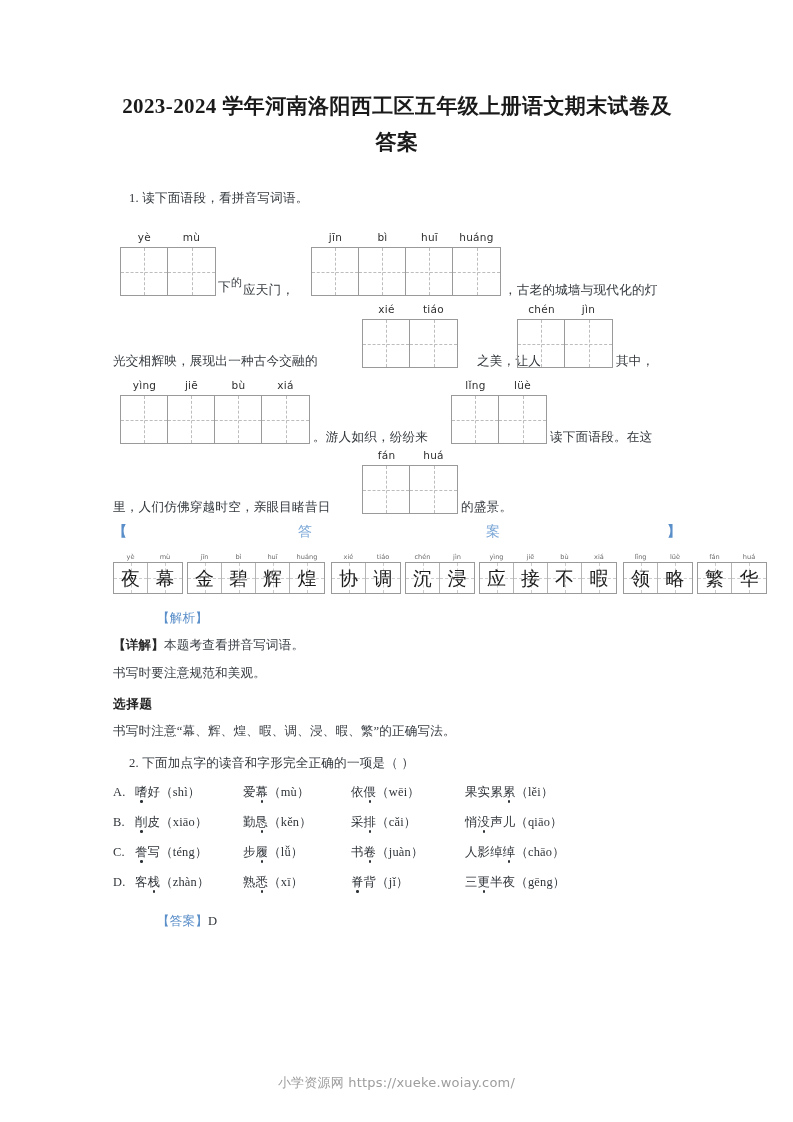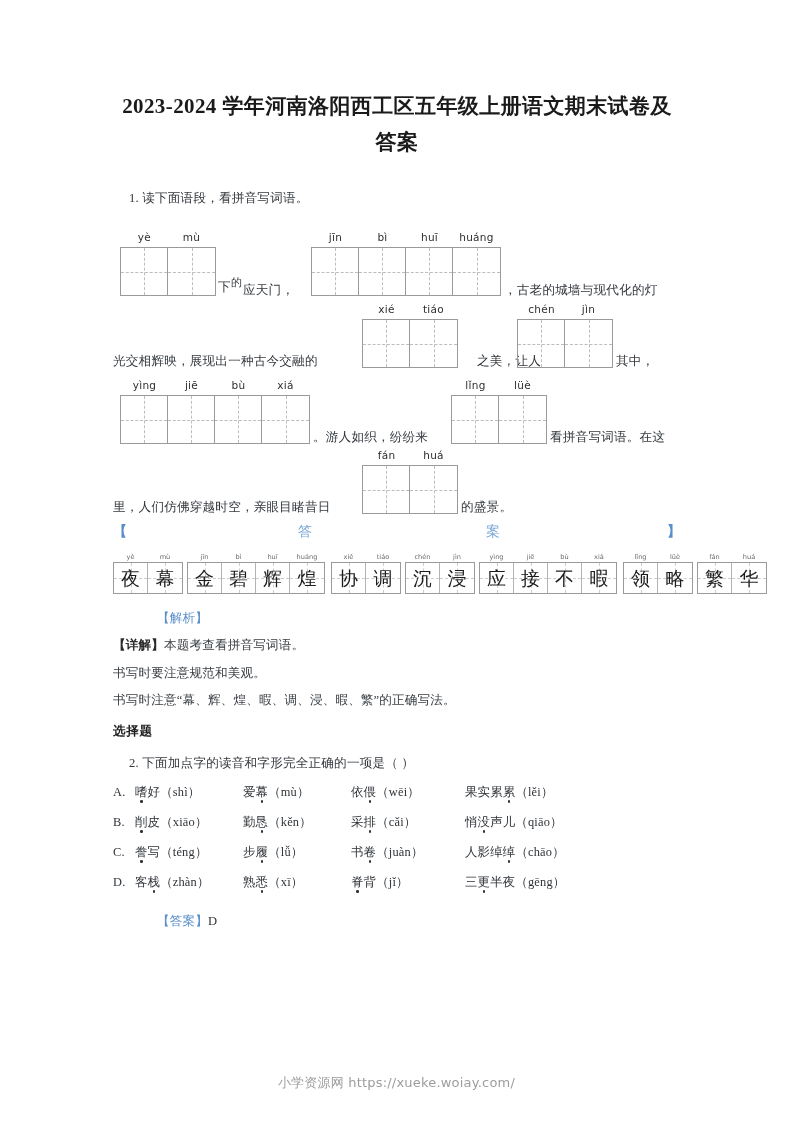--- a/index.html
+++ b/index.html
@@ -310,21 +310,21 @@
       <span class="inline-txt" style="left:200px; top:58px;">。游人如织，纷纷来</span>
 
       <div class="tzg" style="left:338px; top:24px;">
         <div class="cell">
           <div class="py">lǐng</div>
         </div>
         <div class="cell">
           <div class="py">lüè</div>
         </div>
       </div>
-      <span class="inline-txt" style="left:437px; top:58px;">看拼音写词语。在这</span>
+      <span class="inline-txt" style="left:437px; top:58px;">读下面语段。在这</span>
     </div>
 
     <div class="tzg-row" style="height:72px;">
       <span class="inline-txt" style="left:0px; top:50px;">里，人们仿佛穿越时空，亲眼目睹昔日</span>
 
       <div class="tzg" style="left:249px; top:16px;">
         <div class="cell">
           <div class="py">fán</div>
         </div>
         <div class="cell">
@@ -440,23 +440,23 @@
 
     <p class="para" style="margin-top:8px;">
       <span class="tag-blue">【解析】</span>
     </p>
 
     <p class="para">
       <span class="tag-dark">【详解】</span><span>本题考查看拼音写词语。</span>
     </p>
 
     <p class="para">书写时要注意规范和美观。</p>
+    <p class="para bold" style="margin-top:4px;">选择题</p>
+
     <p class="para">书写时注意“幕、辉、煌、暇、调、浸、暇、繁”的正确写法。</p>
-
-    <p class="para bold" style="margin-top:4px;">选择题</p>
 
     <p class="q-line indent" style="margin-top:6px;">
       <span>2.</span>
       <span>下面加点字的读音和字形完全正确的一项是（      ）</span>
     </p>
 
     <div class="opt">
       <span class="lbl" style="left:0px;">A.</span>
       <span class="seg" style="left:22px;"><span></span><span class="dotchar">嗜</span><span>好（shì）</span></span>
       <span class="seg" style="left:130px;"><span>爱</span><span class="dotchar">幕</span><span>（mù）</span></span>

